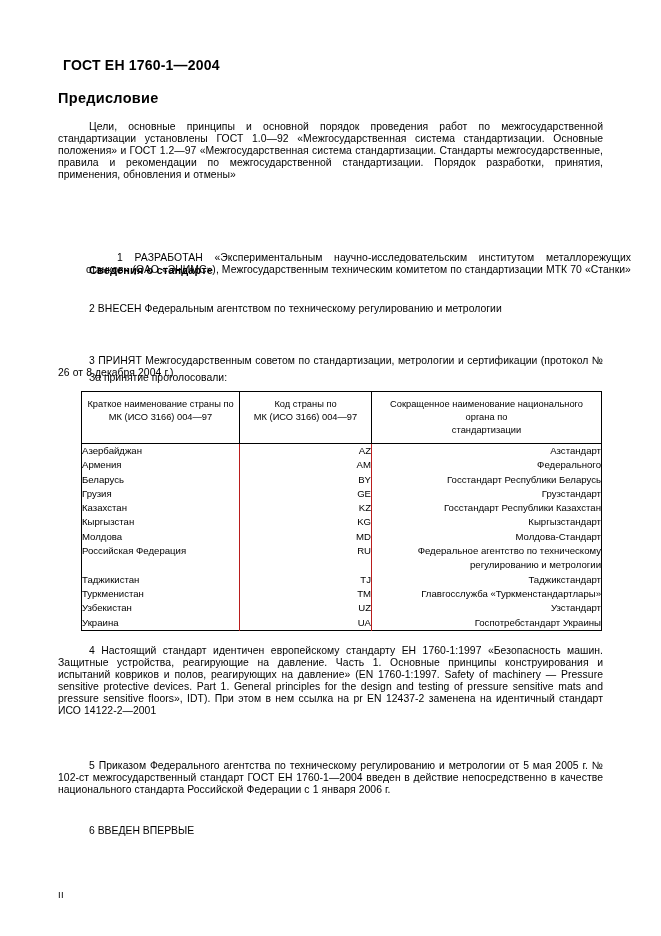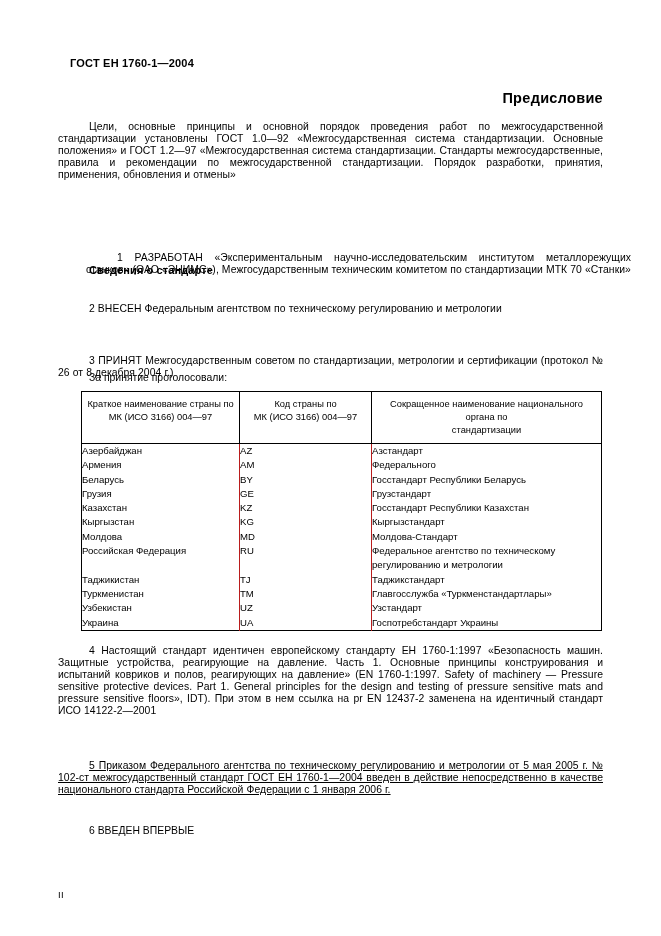--- a/index.html
+++ b/index.html
@@ -24,35 +24,35 @@
   .content {
     position: absolute;
     left: 58px;
     top: 0;
     width: 545px;
   }
 
   
   .doc-header {
     position: absolute;
-    left: 12px;
+    left: 5px;
     top: 57px;
-    font-size: 11px;
+    font-size: 14px;
     font-weight: bold;
     letter-spacing: 0.2px;
     white-space: nowrap;
   }
 
   
   .doc-title {
     position: absolute;
     left: 0;
     top: 90px;
     width: 545px;
-    text-align: right;
+    text-align: left;
     font-size: 14.5px;
     font-weight: bold;
     letter-spacing: 0.3px;
   }
 
   
   .body-block {
     position: absolute;
     left: 0;
     width: 545px;
@@ -102,23 +102,23 @@
     padding: 6px 4px 6px 4px;
     line-height: 13px;
     vertical-align: top;
   }
   .vote-table th:last-child { border-right: none; }
   .vote-table td {
     border-right: 1px solid #b91c1c;
     vertical-align: top;
     padding: 0;
   }
-  .vote-table td:last-child { border-right: none; }
+  .vote-table td:last-child { border-right: none; text-align: right; }
   .cell-pad-country { padding: 12px 0 14px 13px; }
-  .cell-pad-code    { padding: 12px 0 14px 0; text-align: left; }
+  .cell-pad-code    { padding: 12px 0 14px 0; text-align: right; }
   .cell-pad-body    { padding: 12px 6px 14px 12px; }
   .vote-table .row-line {
     line-height: 14.3px;
     font-size: 9.6px;
     white-space: nowrap;
   }
   .vote-table .row-line.spacer { height: 14.3px; }
 
   
   .page-number {
@@ -235,21 +235,21 @@
             <div class="row-line">Госпотребстандарт Украины</div>
           </td>
         </tr>
       </tbody>
     </table>
 
     <div class="body-block" style="top:645px;">
       <p class="para">4  Настоящий стандарт идентичен европейскому стандарту ЕН 1760-1:1997 «Безопасность машин. Защитные устройства, реагирующие на давление. Часть 1. Основные принципы конструирования и испытаний ковриков и полов, реагирующих на давление» (EN 1760-1:1997. Safety of machinery — Pressure sensitive protective devices. Part 1. General principles for the design and testing of pressure sensitive mats and pressure sensitive floors», IDT). При этом в нем ссылка на pr EN 12437-2 заменена на идентичный стандарт ИСО 14122-2—2001</p>
     </div>
 
-    <div class="body-block" style="top:760px;text-decoration:underline;">
+    <div class="body-block" style="top:760px;">
       <p class="para">5  Приказом Федерального агентства по техническому регулированию и метрологии от 5 мая 2005 г. № 102-ст межгосударственный стандарт ГОСТ ЕН 1760-1—2004 введен в действие непосредственно в качестве национального стандарта Российской Федерации с 1 января 2006 г.</p>
     </div>
 
     <div class="body-block" style="top:823px;">
       <p class="sub-line">6  ВВЕДЕН ВПЕРВЫЕ</p>
     </div>
 
   </div>
 
   <div class="page-number">II</div>

